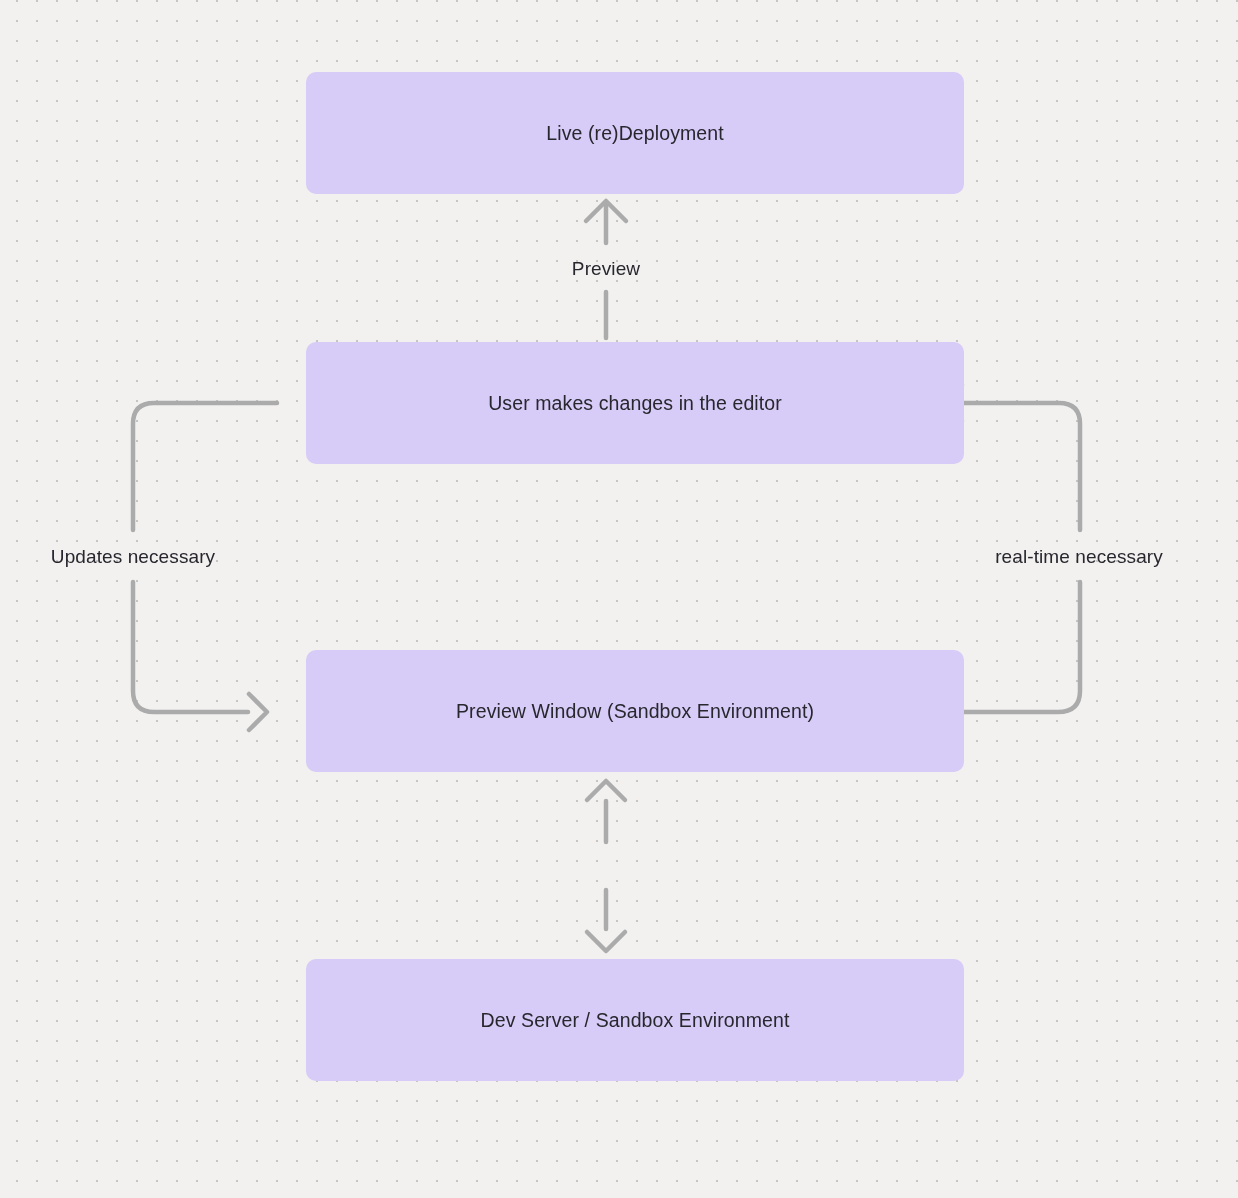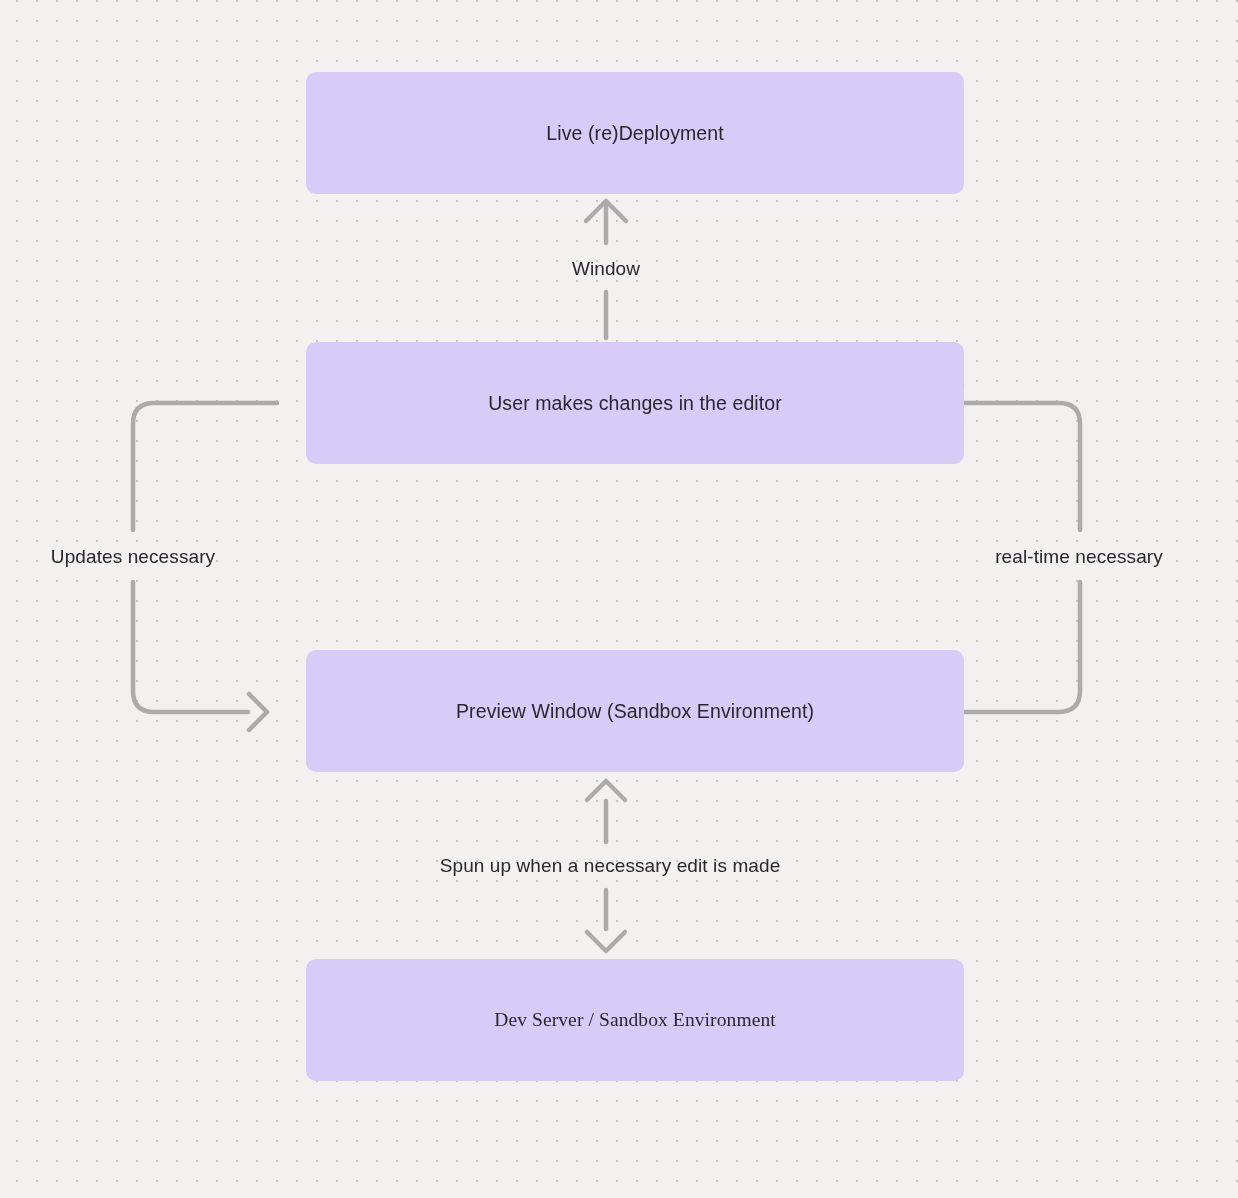--- a/index.html
+++ b/index.html
@@ -50,21 +50,21 @@
   }
   .node-label {
     font-size: 19.5px;
     color: var(--node-text);
     text-align: center;
     letter-spacing: 0.1px;
   }
   .node-live    { top: 72px; }
   .node-editor  { top: 342px; }
   .node-preview { top: 650px; }
-  .node-dev     { top: 959px; font-family: Liberation Serif, serif; }
+  .node-dev     { top: 959px; }
   .edge-label {
     position: absolute;
     transform: translate(-50%, -50%);
     font-size: 19px;
     color: var(--edge-label-text);
     white-space: nowrap;
     letter-spacing: 0.1px;
   }
   .label-publish   { left: 606px;  top: 269px; }
   .label-updates   { left: 133px;  top: 557px; }
@@ -105,18 +105,17 @@
   </div>
 
   <div class="node node-editor">
     <span class="node-label">User makes changes in the editor</span>
   </div>
 
   <div class="node node-dev">
     <span class="node-label">Dev Server / Sandbox Environment</span>
   </div>
 
-  <div class="edge-label label-publish">Window</div>
+  <div class="edge-label label-publish">Preview</div>
   <div class="edge-label label-updates">Updates necessary</div>
   <div class="edge-label label-feedback">real-time necessary</div>
-  <div class="edge-label label-spun-up">Spun up when a necessary edit is made</div>
 
 </div>
 
 </body></html>

